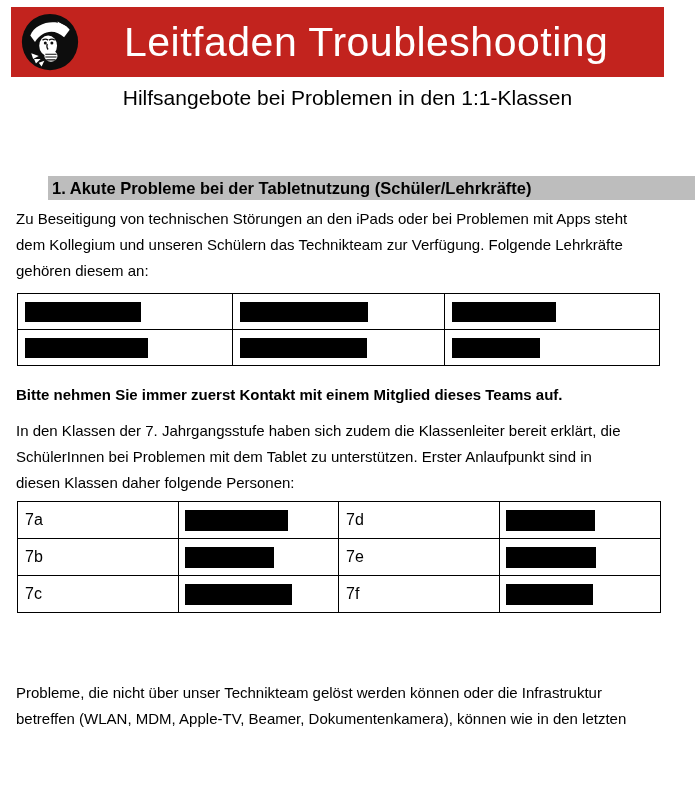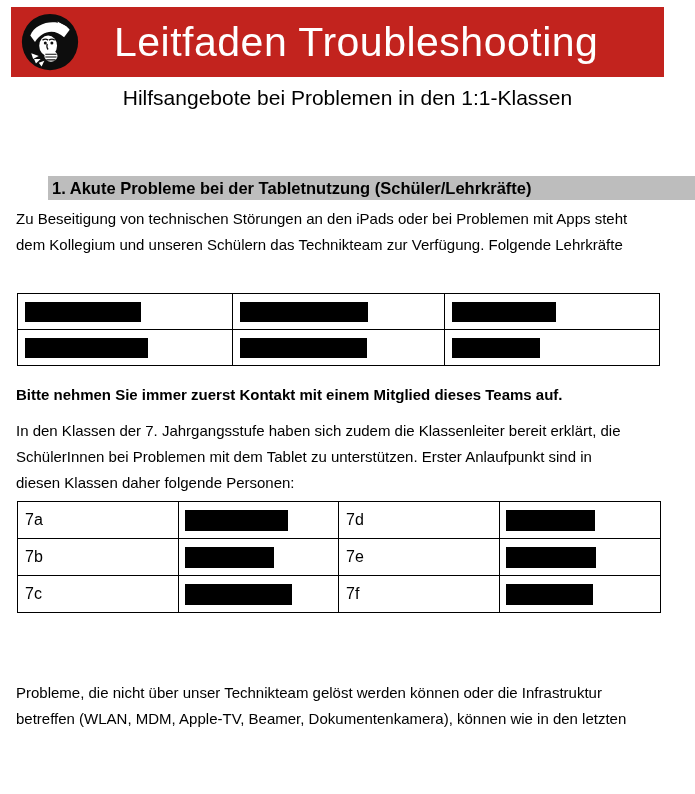--- a/index.html
+++ b/index.html
@@ -9,21 +9,21 @@
     font-family:"Liberation Sans","DejaVu Sans",sans-serif;
     color:#000;
     position:relative;
     overflow:hidden;
   }
   .page { position:absolute; inset:0; background:#fff; }
 
   
   .banner {
     position:absolute; left:11px; top:7px; width:653px; height:70px;
-    display:flex; align-items:center;
+    display:flex; align-items:center;gap:10px;
   }
   .logo { width:60px; height:60px; margin-left:9px; flex:0 0 auto; display:block; }
   .banner-title {
     color:#fff; font-size:41px; font-weight:400; letter-spacing:0.5px;
     margin-left:34px; white-space:nowrap; line-height:70px;
   }
 
   
   .subtitle {
     position:absolute; top:86px; left:0; width:695px;
@@ -84,20 +84,21 @@
     <h1 class="banner-title">Leitfaden Troubleshooting</h1>
   </header>
 
   <div class="subtitle">Hilfsangebote bei Problemen in den 1:1-Klassen</div>
 
   <div class="section-bar" style="top:176px; background:#bdbdbd;margin-left:34px;">1. Akute Probleme bei der Tabletnutzung (Schüler/Lehrkräfte)</div>
 
   <div class="para" style="top:206px;">
     <div class="line">Zu Beseitigung von technischen Störungen an den iPads oder bei Problemen mit Apps steht</div>
     <div class="line">dem Kollegium und unseren Schülern das Technikteam zur Verfügung. Folgende Lehrkräfte</div>
+    <div class="line">gehören diesem an:</div>
   </div>
 
   <table class="team-table" style="top:293px;">
     <tbody>
         <tr>
       <td style="width:215px;">
             <div class="redact" style="width:116px;"></div>
           </td>
       <td style="width:212px;">
             <div class="redact" style="width:128px;"></div>

